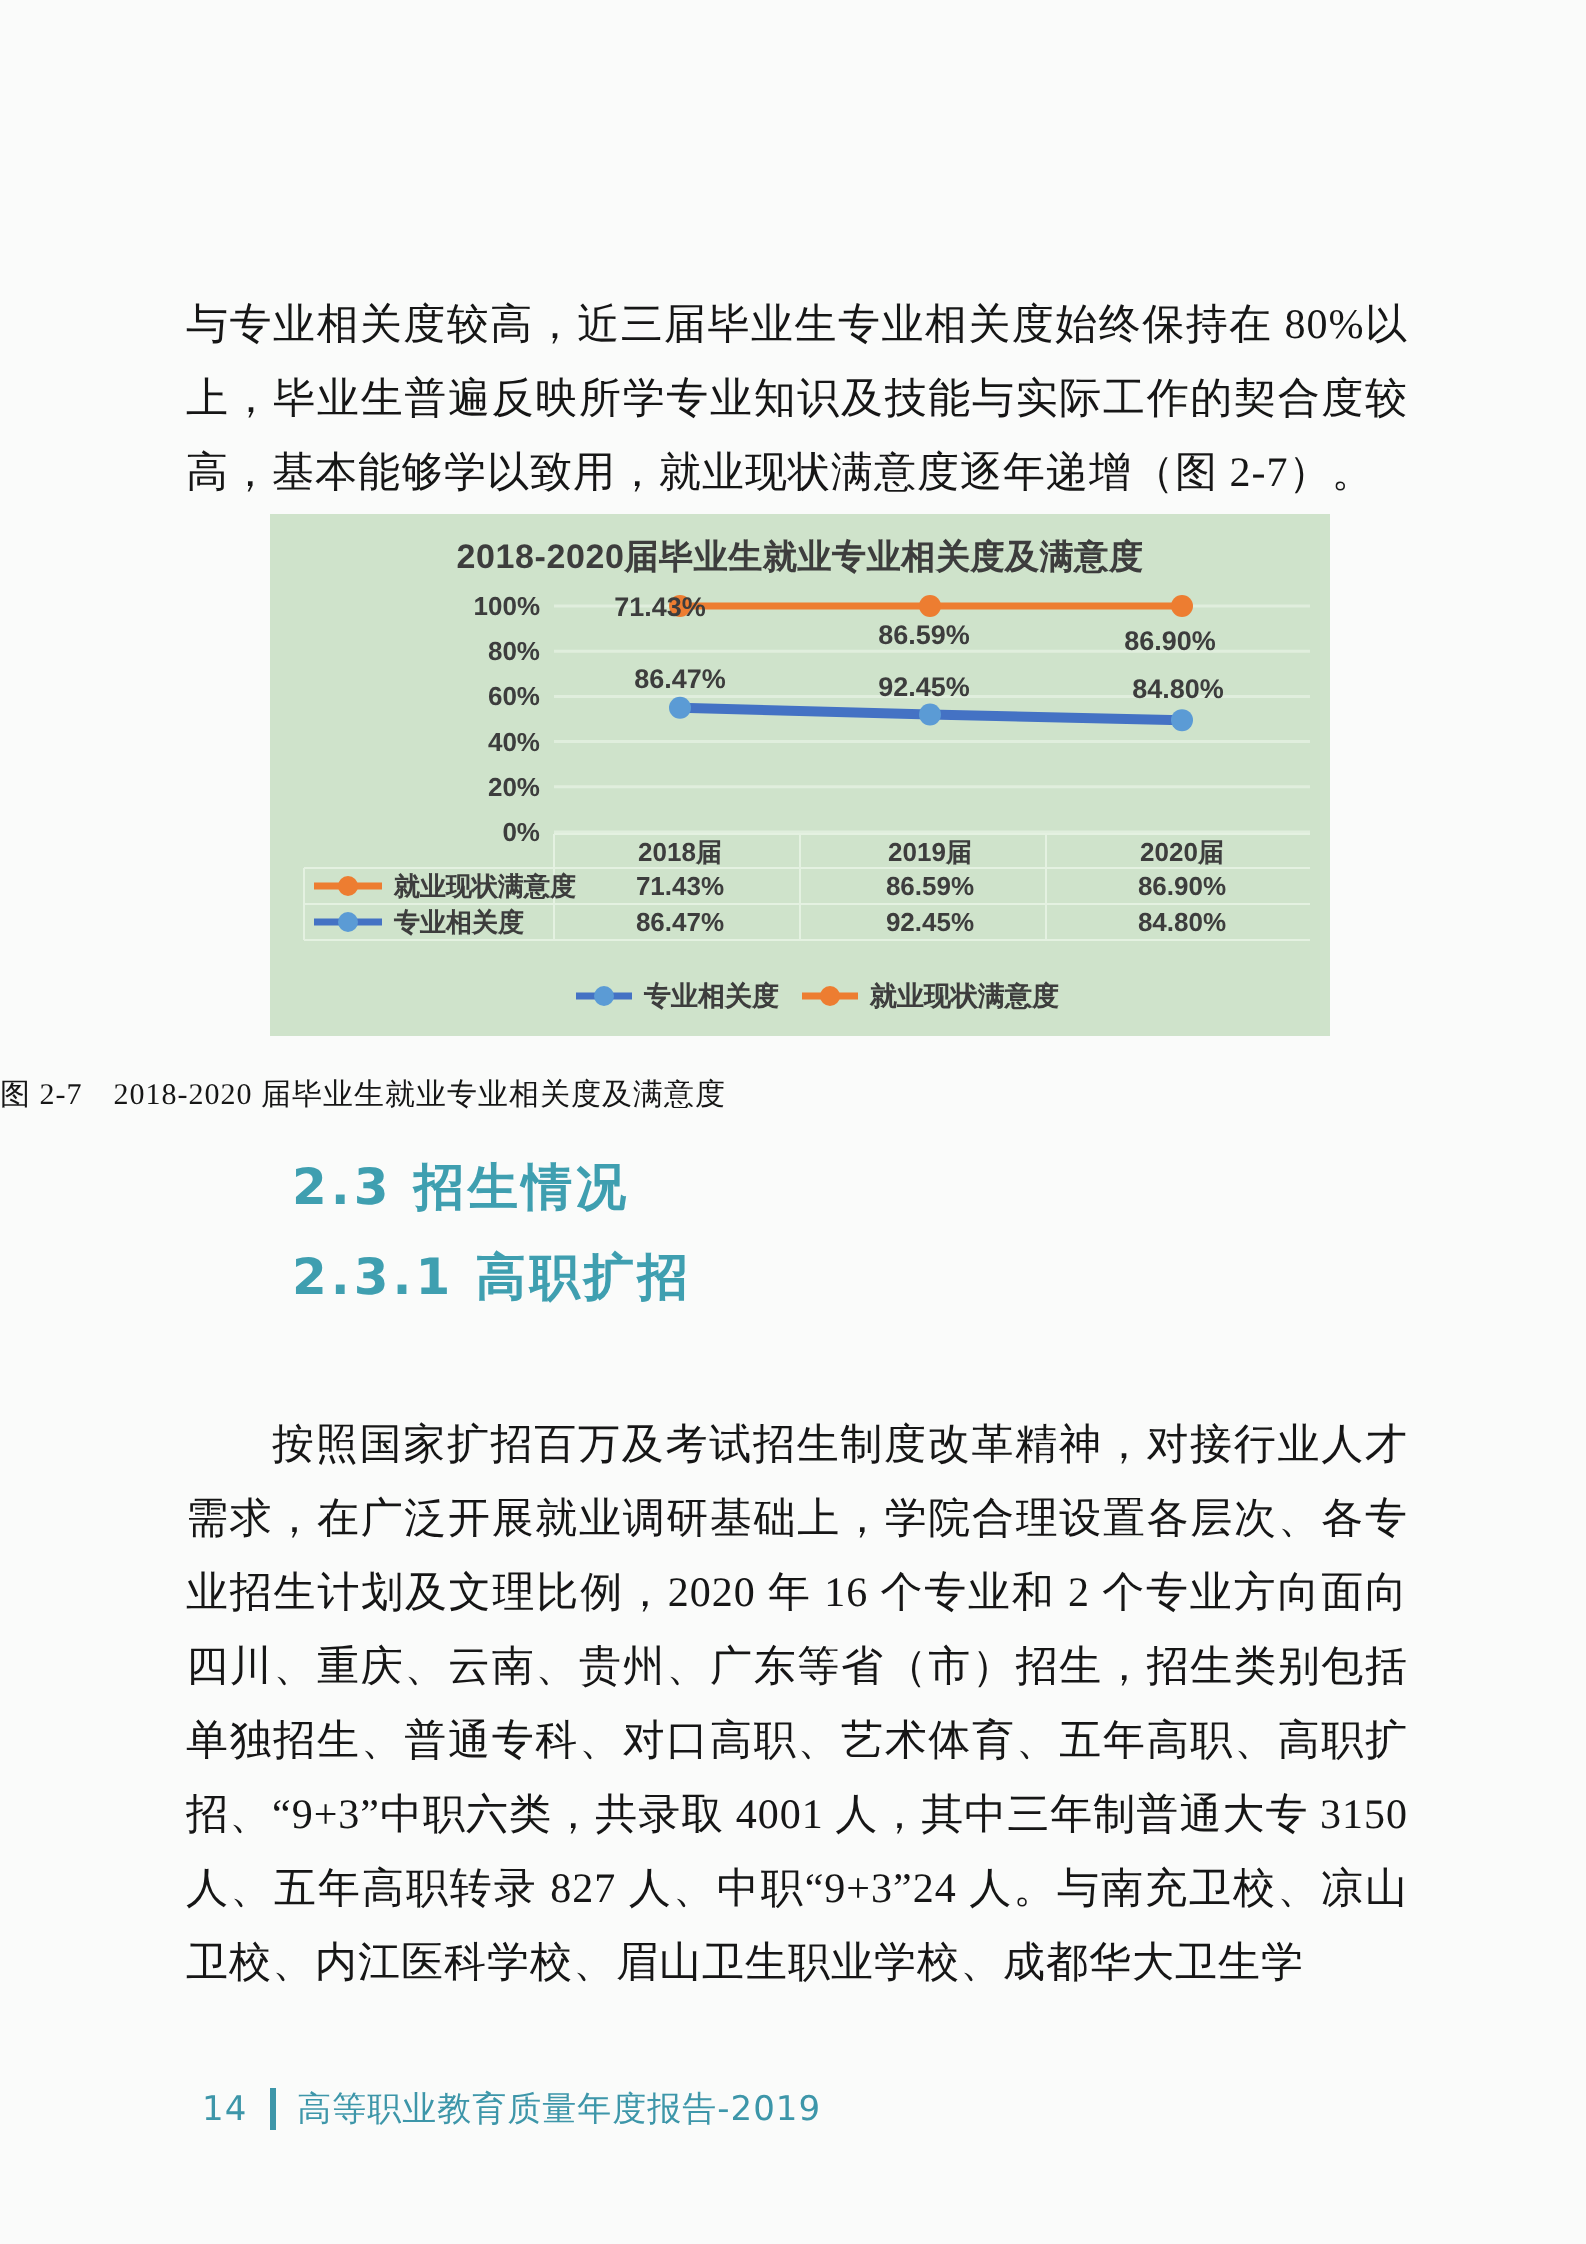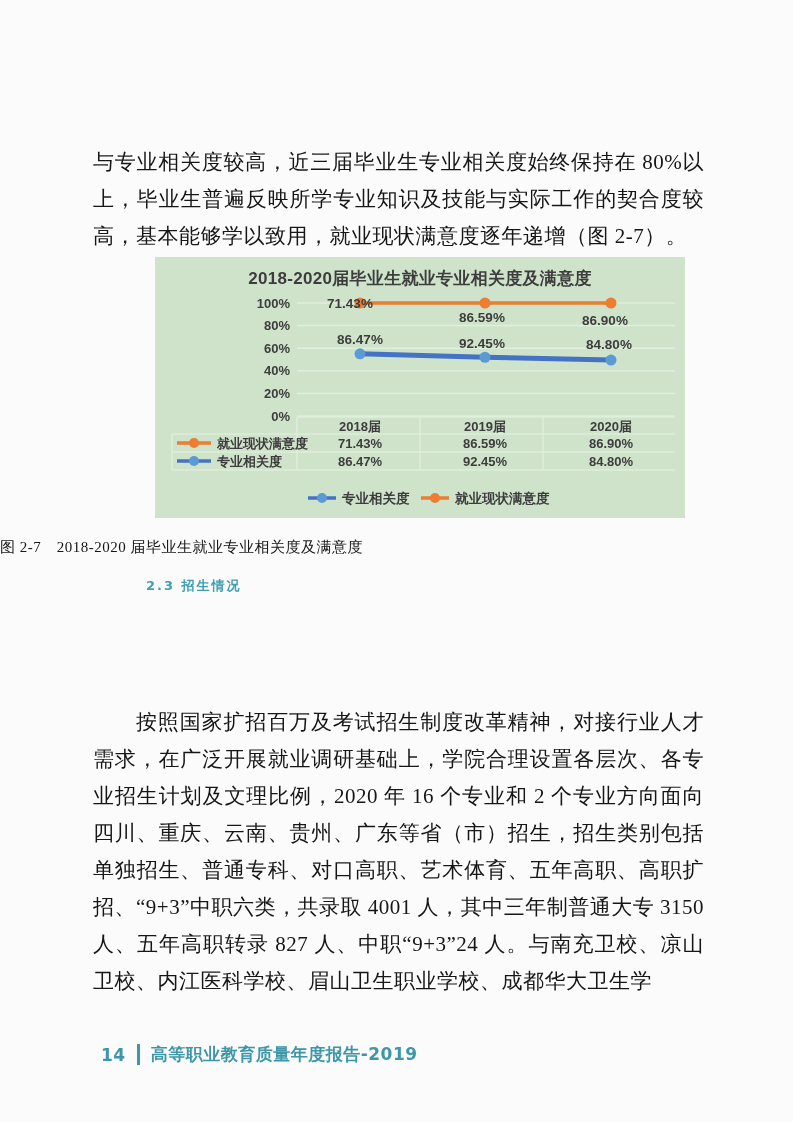--- a/index.html
+++ b/index.html
@@ -12,46 +12,45 @@
     position:absolute; left:93px; width:611px; margin:0;
     font-size:21px; line-height:37px; letter-spacing:0.5px;
     text-align:justify; text-justify:inter-character;
   }
   #para1 { top:144px; }
   #para2 { top:704px; text-indent:43px; }
 
   .chart-panel {
     position:absolute; left:135px; top:257px; width:530px; height:261px;
     background:#cfe3cb;
-    margin-left:20px;
   }
   .chart-title {
     position:absolute; top:10px; left:0; right:0; text-align:center;
     font-family:"Liberation Sans",sans-serif; font-size:17px; font-weight:600;
     color:#3d3d3d; letter-spacing:0.3px;
   }
   #chart-svg { position:absolute; left:0; top:0; }
   #chart-svg text { font-family:"Liberation Sans",sans-serif; font-weight:600; fill:#3d3d3d; }
 
   .caption {
     position:absolute; top:538px; left:0; width:100%; text-align:left;
     font-size:15px; letter-spacing:0.5px;
   }
   .h-teal {
     position:absolute; left:146px; margin:0; color:#3f9fb0;
     font-family:"DejaVu Sans","Liberation Sans",sans-serif; font-weight:bold;
-    letter-spacing:2px; font-size:13px;
+    letter-spacing:2px; font-size:25px;
   }
   #h23  { top:577px; }
   #h231 { top:622px; }
 
   .footer {
     position:absolute; left:101px; top:1043px; display:flex; align-items:center;
     gap:11px; color:#3d96a9;
-    font-family:"DejaVu Sans","Liberation Sans",sans-serif; font-weight:bold;
+    font-family:"DejaVu Sans","Liberation Sans",sans-serif; font-weight:normal;
     font-size:17px; letter-spacing:0.5px;
   }
   .footer .bar { width:3px; height:21px; background:#3d96a9; }
 </style>
 </head>
 <body>
 
 <div class="page">
 
   <p class="body-text" id="para1">与专业相关度较高，近三届毕业生专业相关度始终保持在 80%以上，毕业生普遍反映所学专业知识及技能与实际工作的契合度较高，基本能够学以致用，就业现状满意度逐年递增（图 2-7）。</p>
@@ -114,20 +113,21 @@
         <line x1="266" y1="241" x2="294" y2="241" stroke="#ED7D31" stroke-width="3.5"></line>
         <circle cx="280" cy="241" r="5" fill="#ED7D31"></circle>
         <text x="300" y="245.5" text-anchor="start" font-size="13.5">就业现状满意度</text>
       </svg>
   </div>
 
   <div class="caption">图 2-7　2018-2020 届毕业生就业专业相关度及满意度</div>
 
   <h2 class="h-teal" id="h23">2.3 招生情况</h2>
 
+  <h3 class="h-teal" id="h231">2.3.1 高职扩招</h3>
 
   <p class="body-text" id="para2">按照国家扩招百万及考试招生制度改革精神，对接行业人才需求，在广泛开展就业调研基础上，学院合理设置各层次、各专业招生计划及文理比例，2020 年 16 个专业和 2 个专业方向面向四川、重庆、云南、贵州、广东等省（市）招生，招生类别包括单独招生、普通专科、对口高职、艺术体育、五年高职、高职扩招、“9+3”中职六类，共录取 4001 人，其中三年制普通大专 3150 人、五年高职转录 827 人、中职“9+3”24 人。与南充卫校、凉山卫校、内江医科学校、眉山卫生职业学校、成都华大卫生学</p>
 
   <div class="footer">
     <span>14</span>
     <span class="bar"></span>
     <span>高等职业教育质量年度报告-2019</span>
   </div>
 
 </div>

